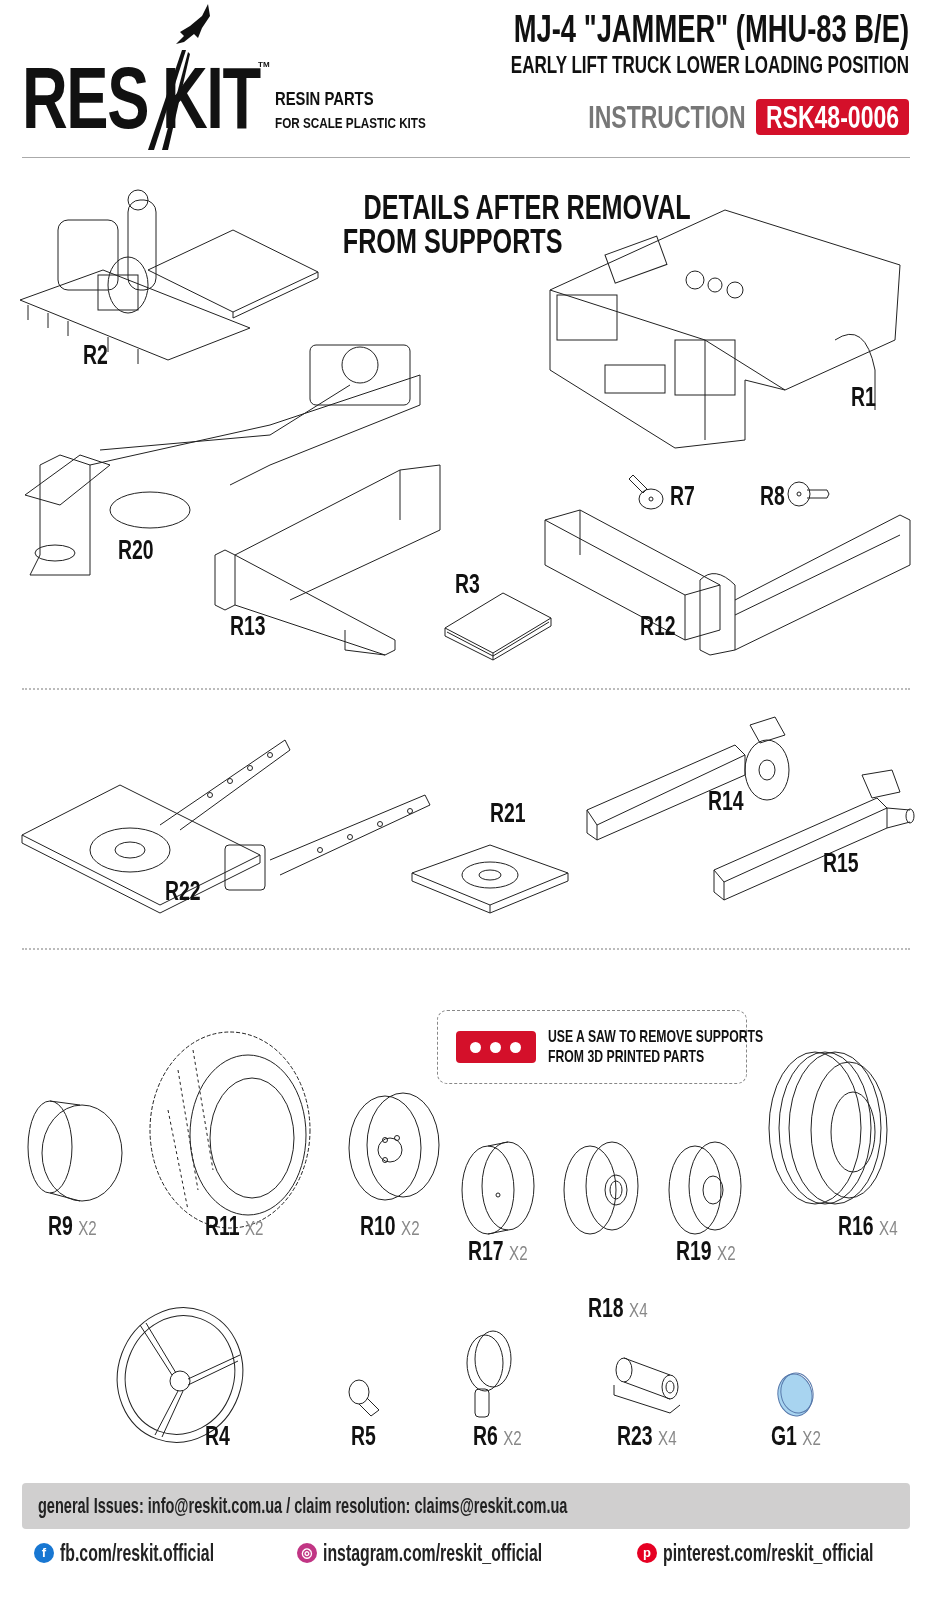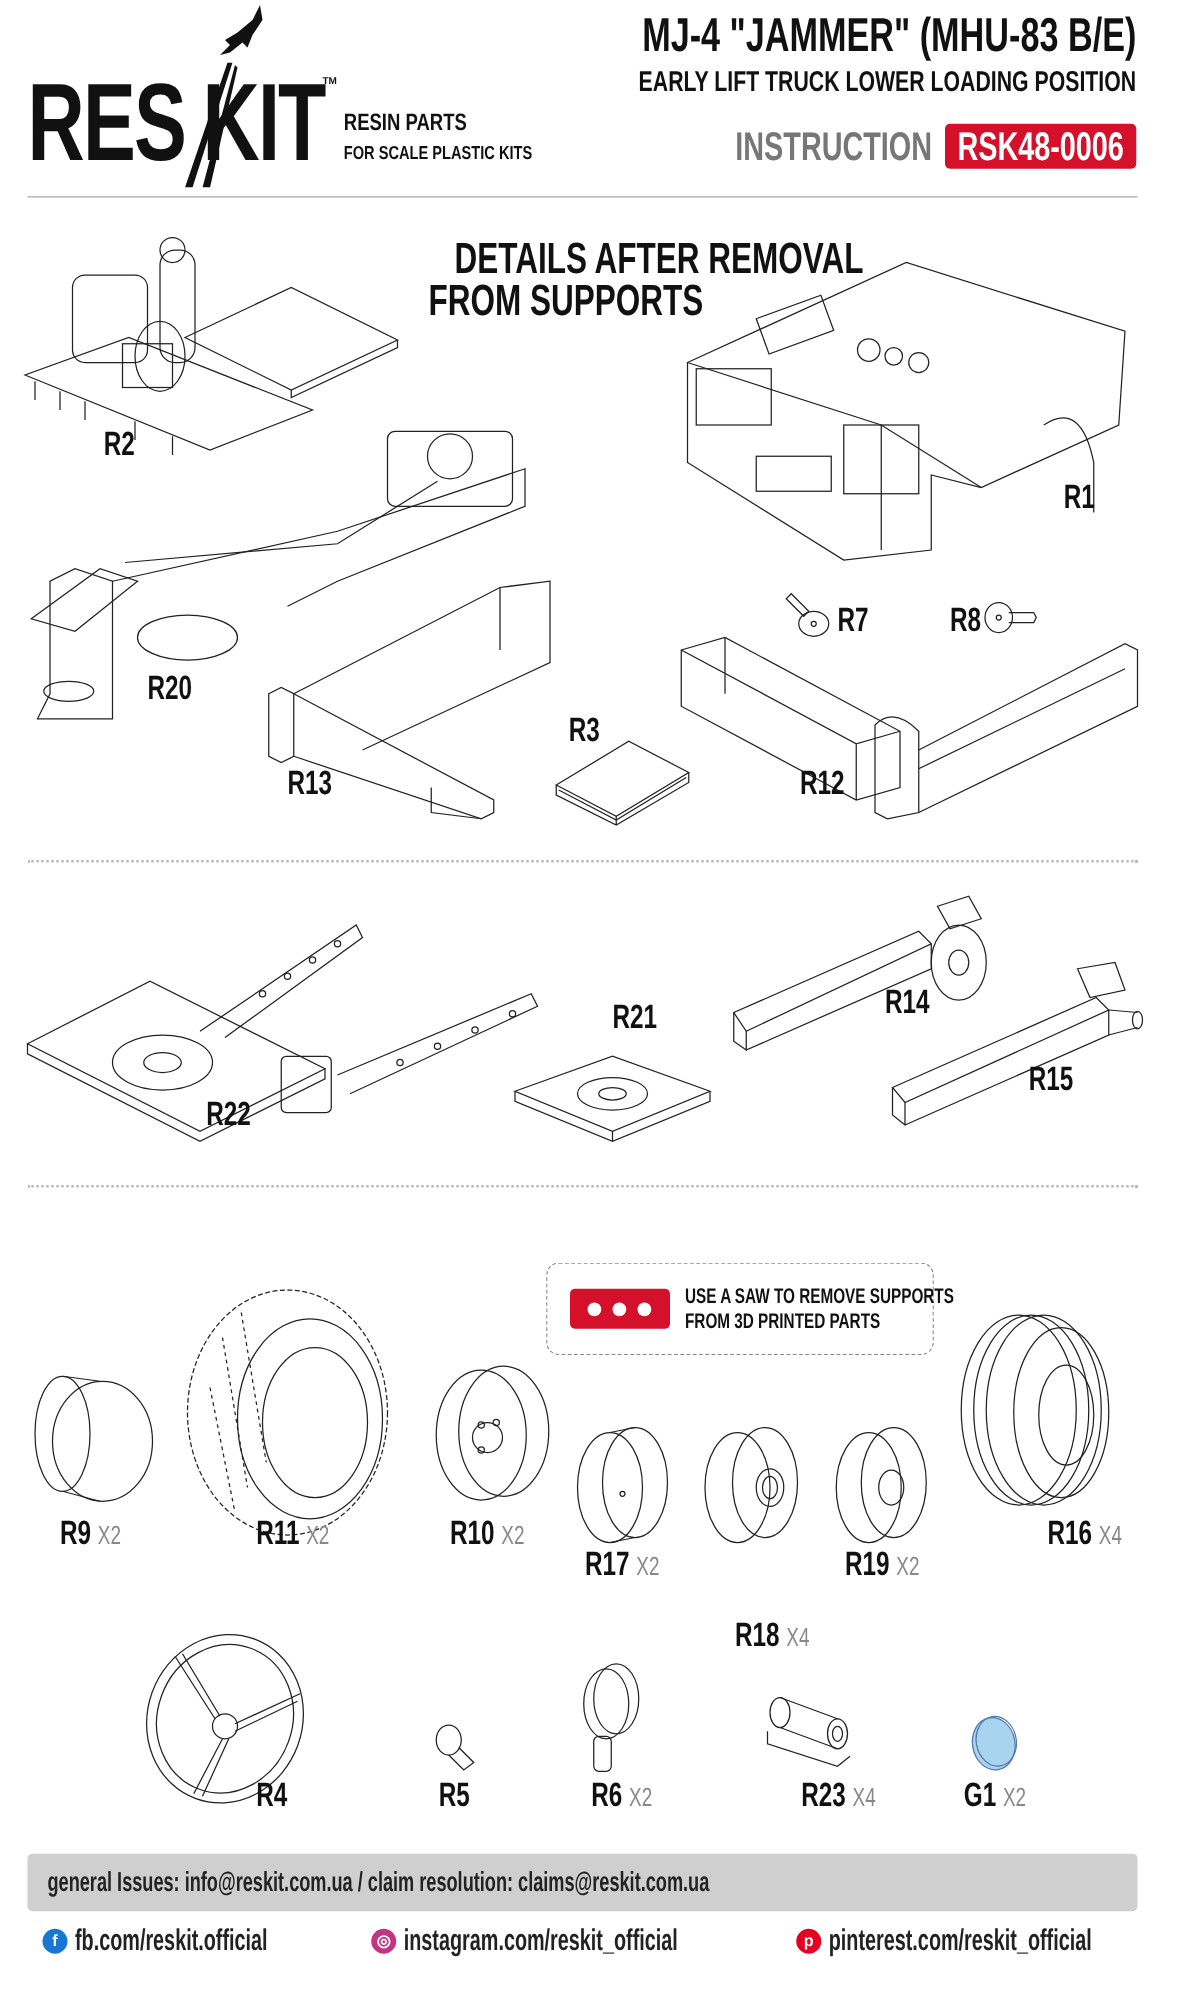--- a/index.html
+++ b/index.html
@@ -290,21 +290,21 @@
 <div class="lbl" style="left:205px;top:1213px;"><span class="n"><span>R11</span> <span class="q">X2</span></span></div>
 <div class="lbl" style="left:360px;top:1213px;"><span class="n"><span>R10</span> <span class="q">X2</span></span></div>
 <div class="lbl" style="left:468px;top:1238px;"><span class="n"><span>R17</span> <span class="q">X2</span></span></div>
 <div class="lbl" style="left:572px;top:1295px;margin-left:16px;"><span class="n"><span>R18</span> <span class="q">X4</span></span></div>
 <div class="lbl" style="left:676px;top:1238px;"><span class="n"><span>R19</span> <span class="q">X2</span></span></div>
 <div class="lbl" style="left:810px;top:1213px;margin-left:28px;"><span class="n"><span>R16</span> <span class="q">X4</span></span></div>
 
 <div class="lbl" style="left:205px;top:1423px;"><span class="n"><span>R4</span></span></div>
 <div class="lbl" style="left:351px;top:1423px;"><span class="n"><span>R5</span></span></div>
 <div class="lbl" style="left:473px;top:1423px;"><span class="n"><span>R6</span> <span class="q">X2</span></span></div>
-<div class="lbl" style="left:617px;top:1423px;margin-left:24px;"><span class="n"><span>R23</span> <span class="q">X4</span></span></div>
+<div class="lbl" style="left:617px;top:1423px;"><span class="n"><span>R23</span> <span class="q">X4</span></span></div>
 <div class="lbl" style="left:771px;top:1423px;"><span class="n"><span>G1</span> <span class="q">X2</span></span></div>
 
 <div class="footbar">
   <div class="foot-contacts">general Issues: info@reskit.com.ua / claim resolution: claims@reskit.com.ua</div>
 </div>
 
 <div class="social" style="left:34px;">
   <span class="ic" style="background:#1877d2">f</span>
   <span class="t">fb.com/reskit.official</span>
 </div>

